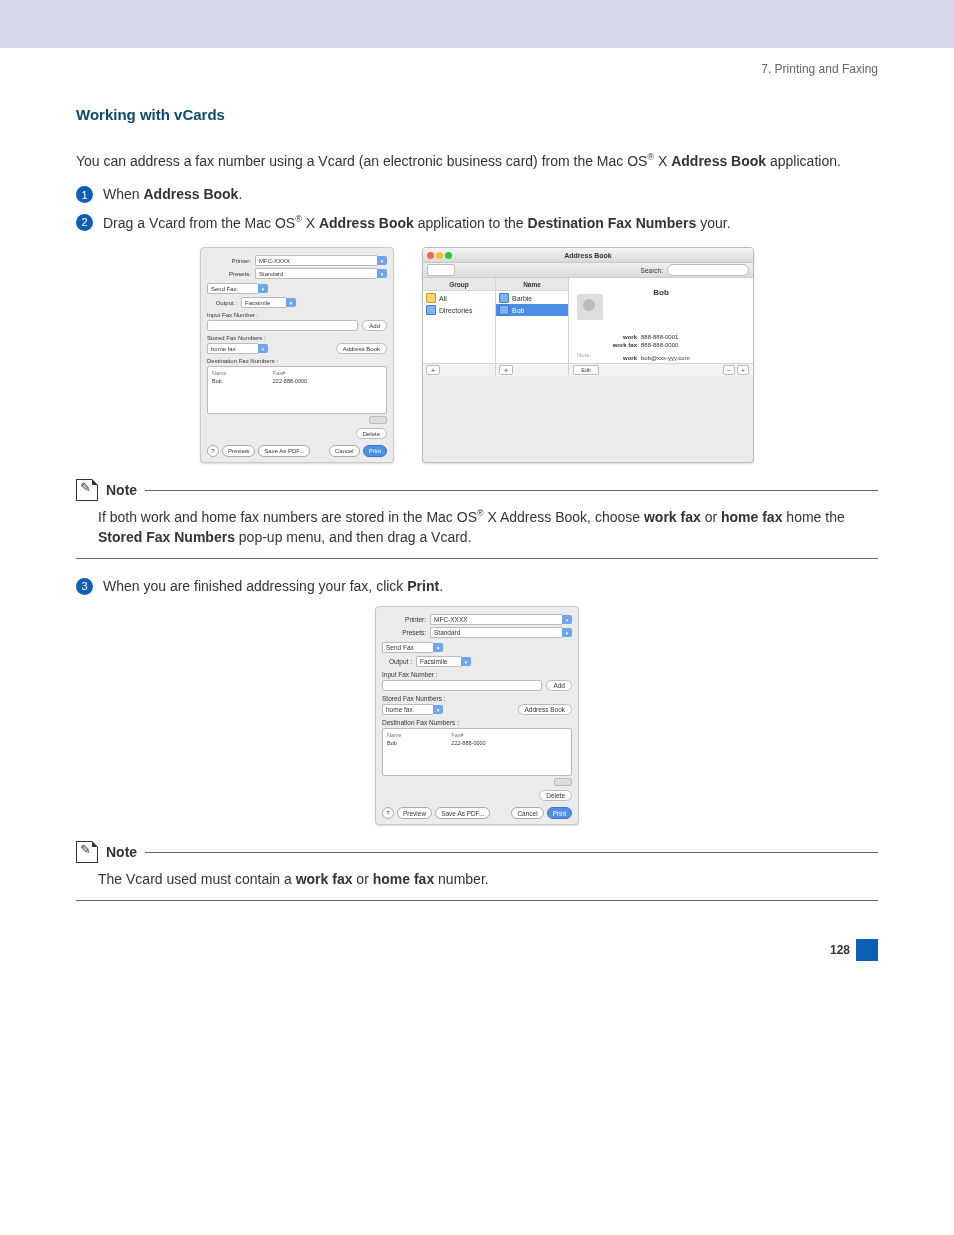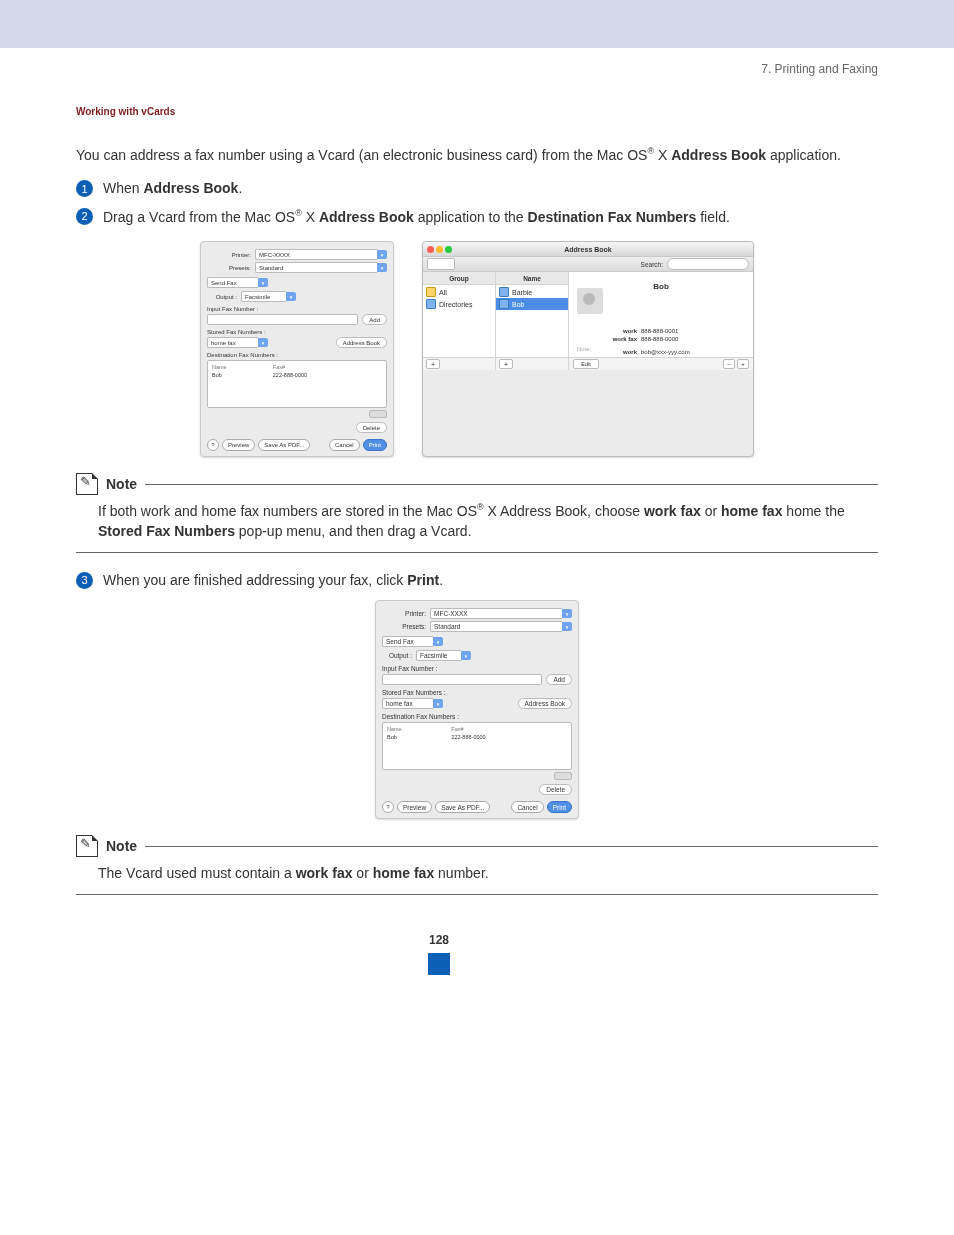--- a/index.html
+++ b/index.html
@@ -17,24 +17,24 @@
   .page {
     padding: 14px 76px 20px 76px;
   }
   .header-row {
     text-align: right;
     font-size: 12px;
     color: #666;
     margin-bottom: 30px;
   }
   h2.section-title {
-    font-size: 10px;
+    font-size: 15px;
     font-weight: bold;
     margin: 6px 0 28px 0;
-    color: #7f1d1d;
+    color: #0c4a6e;
   }
   p.body-text {
     margin: 6px 0 14px 0;
     line-height: 1.4;
   }
   sup.reg {
     font-size: 9px;
     vertical-align: super;
   }
   .step-row {
@@ -254,21 +254,21 @@
   .note-icon::after{
     content:"✎"; position:absolute; left:3px; top:0px; font-size:13px;
   }
   .note-title { font-weight:bold; }
   .note-rule { flex:1; height:1px; background:#666; }
   .note-body { margin-left: 22px; line-height:1.45; }
   .note-end-rule { height:1px; background:#666; margin-top:10px; }
 
   .page-footer {
     display:flex; justify-content:flex-end; padding: 0 76px 30px 0;
-    align-items:center; gap:6px;flex-direction:column;
+    align-items:center; gap:6px;
   }
   .page-num { font-weight:bold; font-size:12px; }
   .side-tab {
     width:22px; height:22px; background:#0d5fb6;
   }
 </style>
 </head>
 <body>
 
 <div class="top-bar"></div>
@@ -287,21 +287,21 @@
   <div class="step-row">
     <div class="step-bullet">1</div>
     <div class="step-text">
       <span>When </span><b>Address Book</b><span>.</span>
     </div>
   </div>
 
   <div class="step-row">
     <div class="step-bullet">2</div>
     <div class="step-text">
-      <span>Drag a Vcard from the Mac OS</span><sup class="reg">®</sup><span> X </span><b>Address Book</b><span> application to the </span><b>Destination Fax Numbers</b><span> field.</span>
+      <span>Drag a Vcard from the Mac OS</span><sup class="reg">®</sup><span> X </span><b>Address Book</b><span> application to the </span><b>Destination Fax Numbers</b><span> your.</span>
     </div>
   </div>
 
   <div class="figures-row">
 
     <div class="fax-dialog">
       <div class="fd-row">
         <div class="fd-label">Printer:</div>
         <div class="fd-shortsel" style="flex:1;">
           <div class="fd-select">

